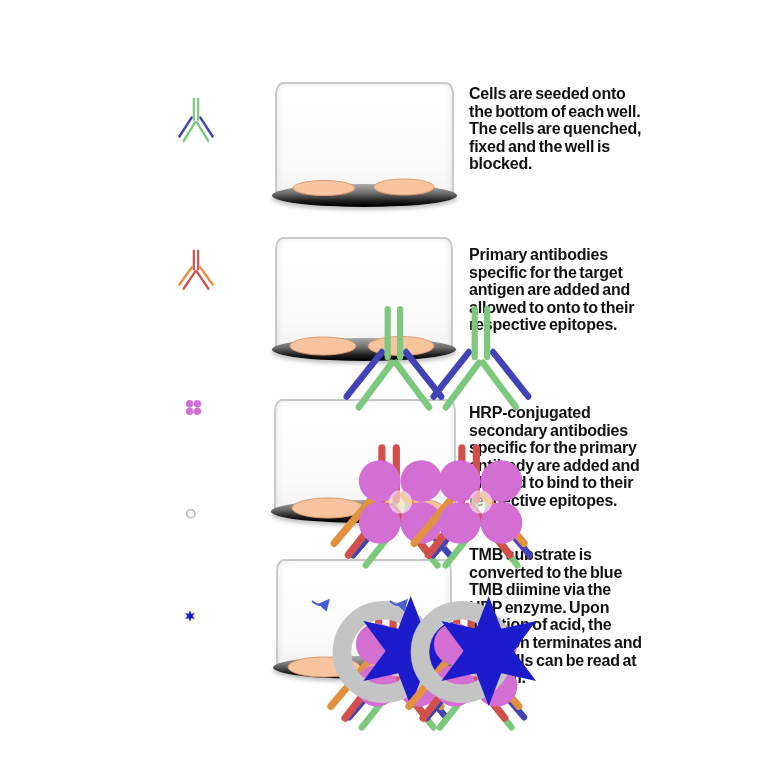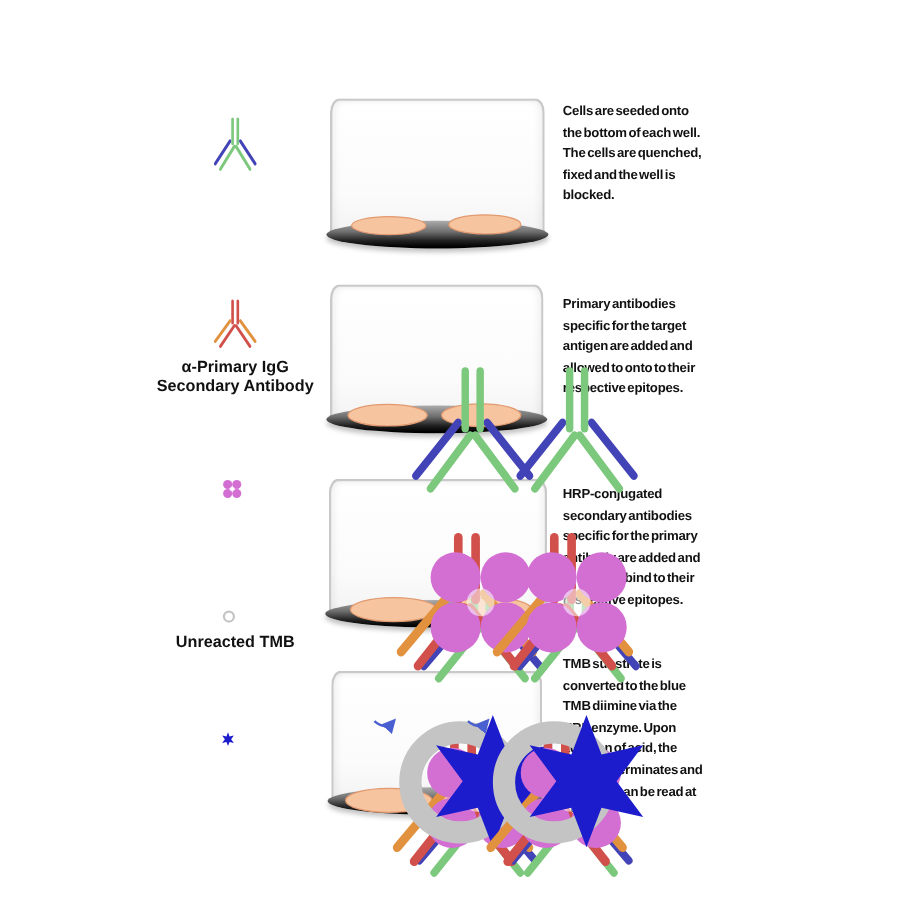--- a/index.html
+++ b/index.html
@@ -7,21 +7,21 @@
     position:relative; width:764px; height:764px; background:#ffffff;
     font-family:"Liberation Sans", sans-serif; color:#111; overflow:hidden;
   }
   .abs { position:absolute; }
   .lbl {
     position:absolute; text-align:center; font-weight:bold;
     font-size:13.5px; line-height:16px; white-space:pre-line; color:#111;
   }
   .desc {
     position:absolute; left:469px; width:210px; font-weight:bold;
-    font-size:11px; line-height:17.6px; letter-spacing:-0.2px;
+    font-size:16px; line-height:17.6px; letter-spacing:-0.2px;
     word-spacing:-1.5px; white-space:pre-line; color:#111;
   }
   .well {
     position:absolute;
     border:2px solid #c9c9c9; border-bottom:none;
     border-radius:8px 8px 2px 2px / 12px 12px 2px 2px;
     background:linear-gradient(180deg,#ffffff 0%,#fbfbfb 70%,#f3f3f3 100%);
     box-shadow: inset -3px 0 5px rgba(0,0,0,0.05), inset 3px 0 5px rgba(0,0,0,0.05);
   }
   .well-base {
@@ -79,35 +79,32 @@
     <svg width="40" height="58">
         <use href="#antibody" class="ab-primary" transform="translate(1,2) scale(0.95,1.3)"></use>
       </svg>
   </div>
 
   <div class="abs" style="left:176px; top:240px;">
     <svg width="40" height="54">
         <use href="#antibody" class="ab-secondary" transform="translate(1,2) scale(0.95,1.18)"></use>
       </svg>
   </div>
-  <div class="lbl" style="left:96px; top:298px; width:200px;">α-Primary IgG
-Secondary Antibody</div>
 
   <div class="abs" style="left:183px; top:397px;">
     <svg width="15" height="15">
         <use href="#hrp" transform="scale(1.4)"></use>
       </svg>
   </div>
 
   <div class="abs" style="left:185px; top:508px;">
     <svg width="11" height="11">
         <use href="#tmb-circle" transform="scale(1.05)"></use>
       </svg>
   </div>
-  <div class="lbl" style="left:96px; top:527px; width:200px;">Unreacted TMB</div>
 
   <div class="abs" style="left:184px; top:610px;">
     <svg width="12" height="12">
         <use href="#star6"></use>
       </svg>
   </div>
 
   <div class="well" style="left:275px; top:82px; width:175px; height:112px;">
     <div class="well-base"></div>
     <svg class="well-content" width="175" height="120">

